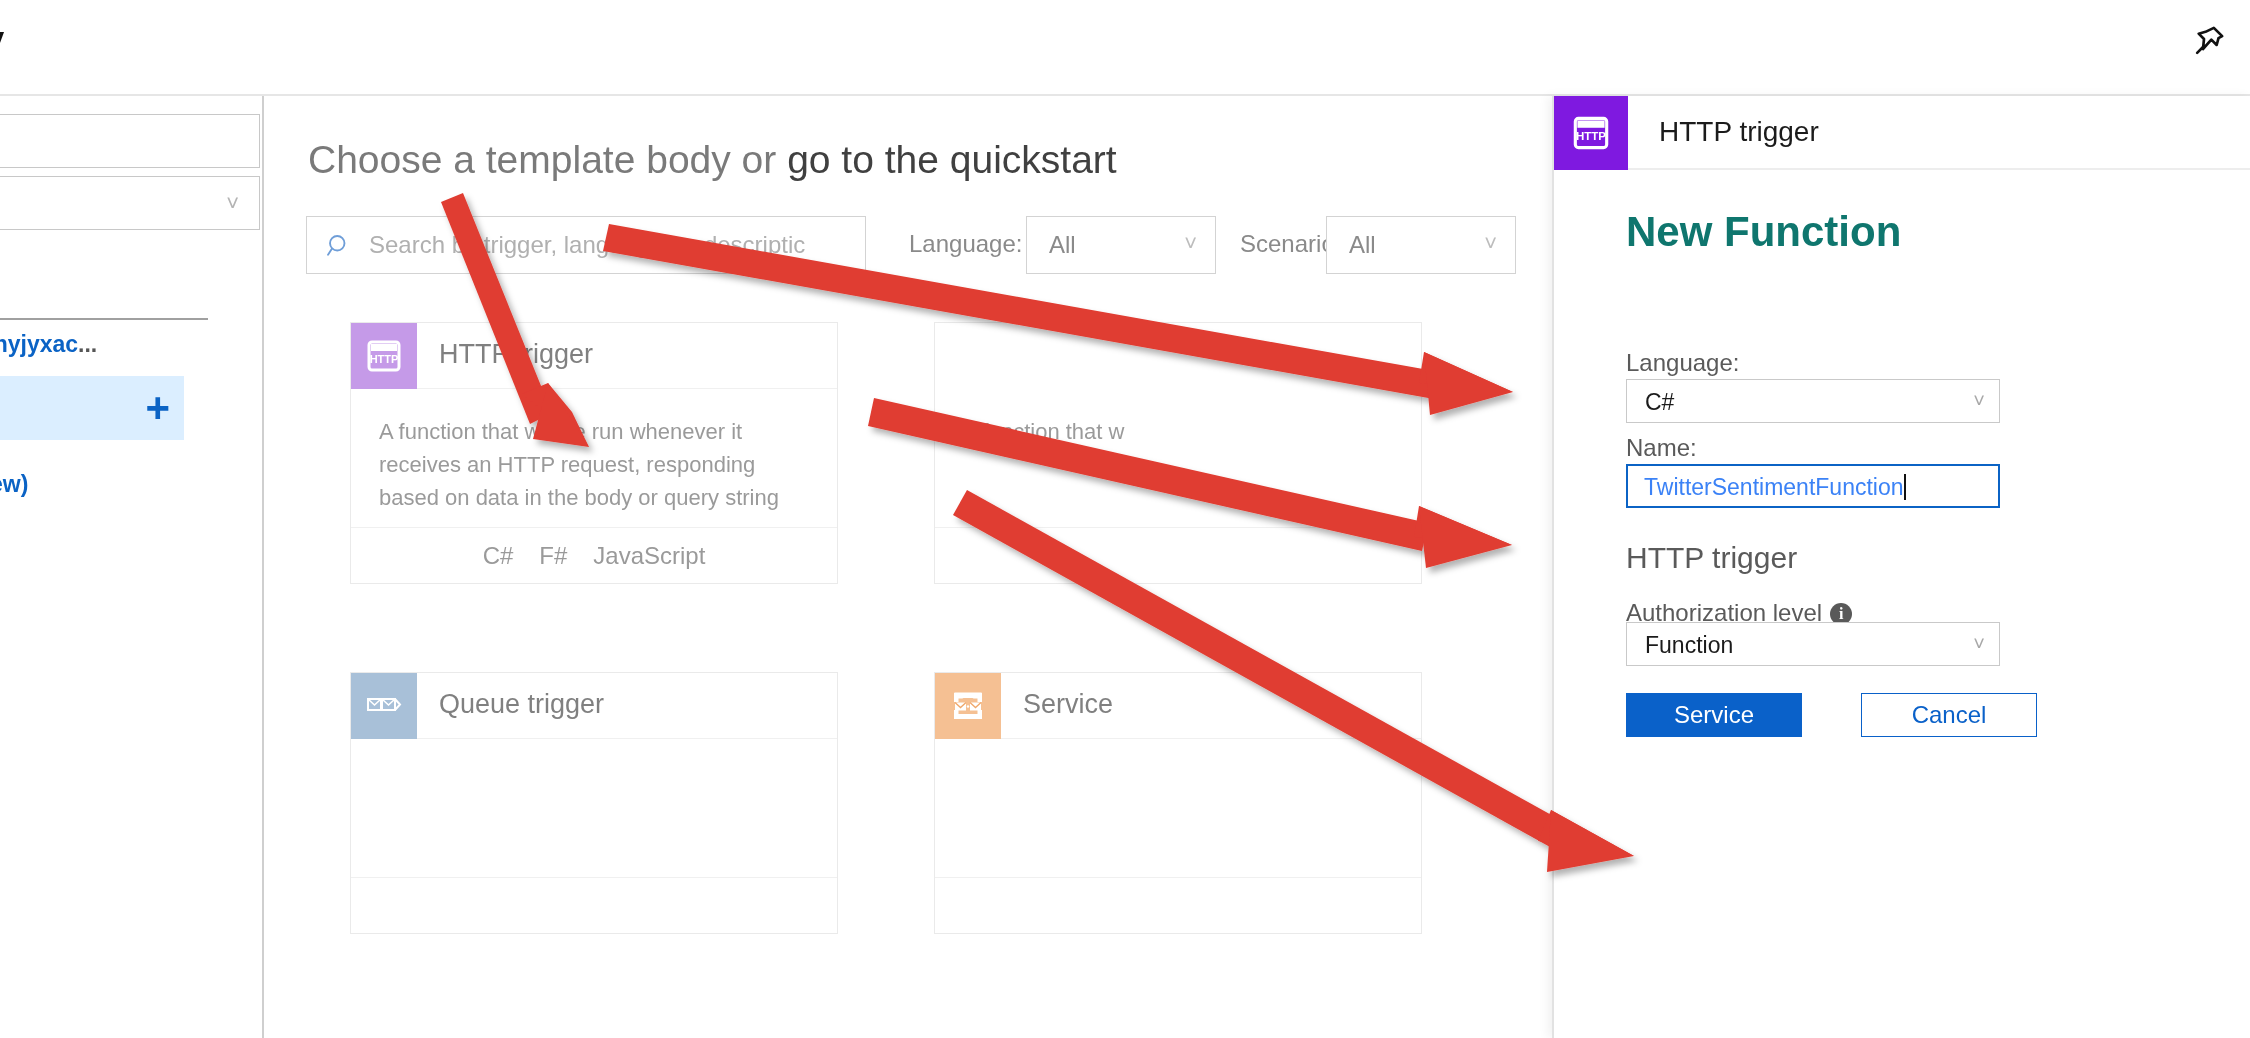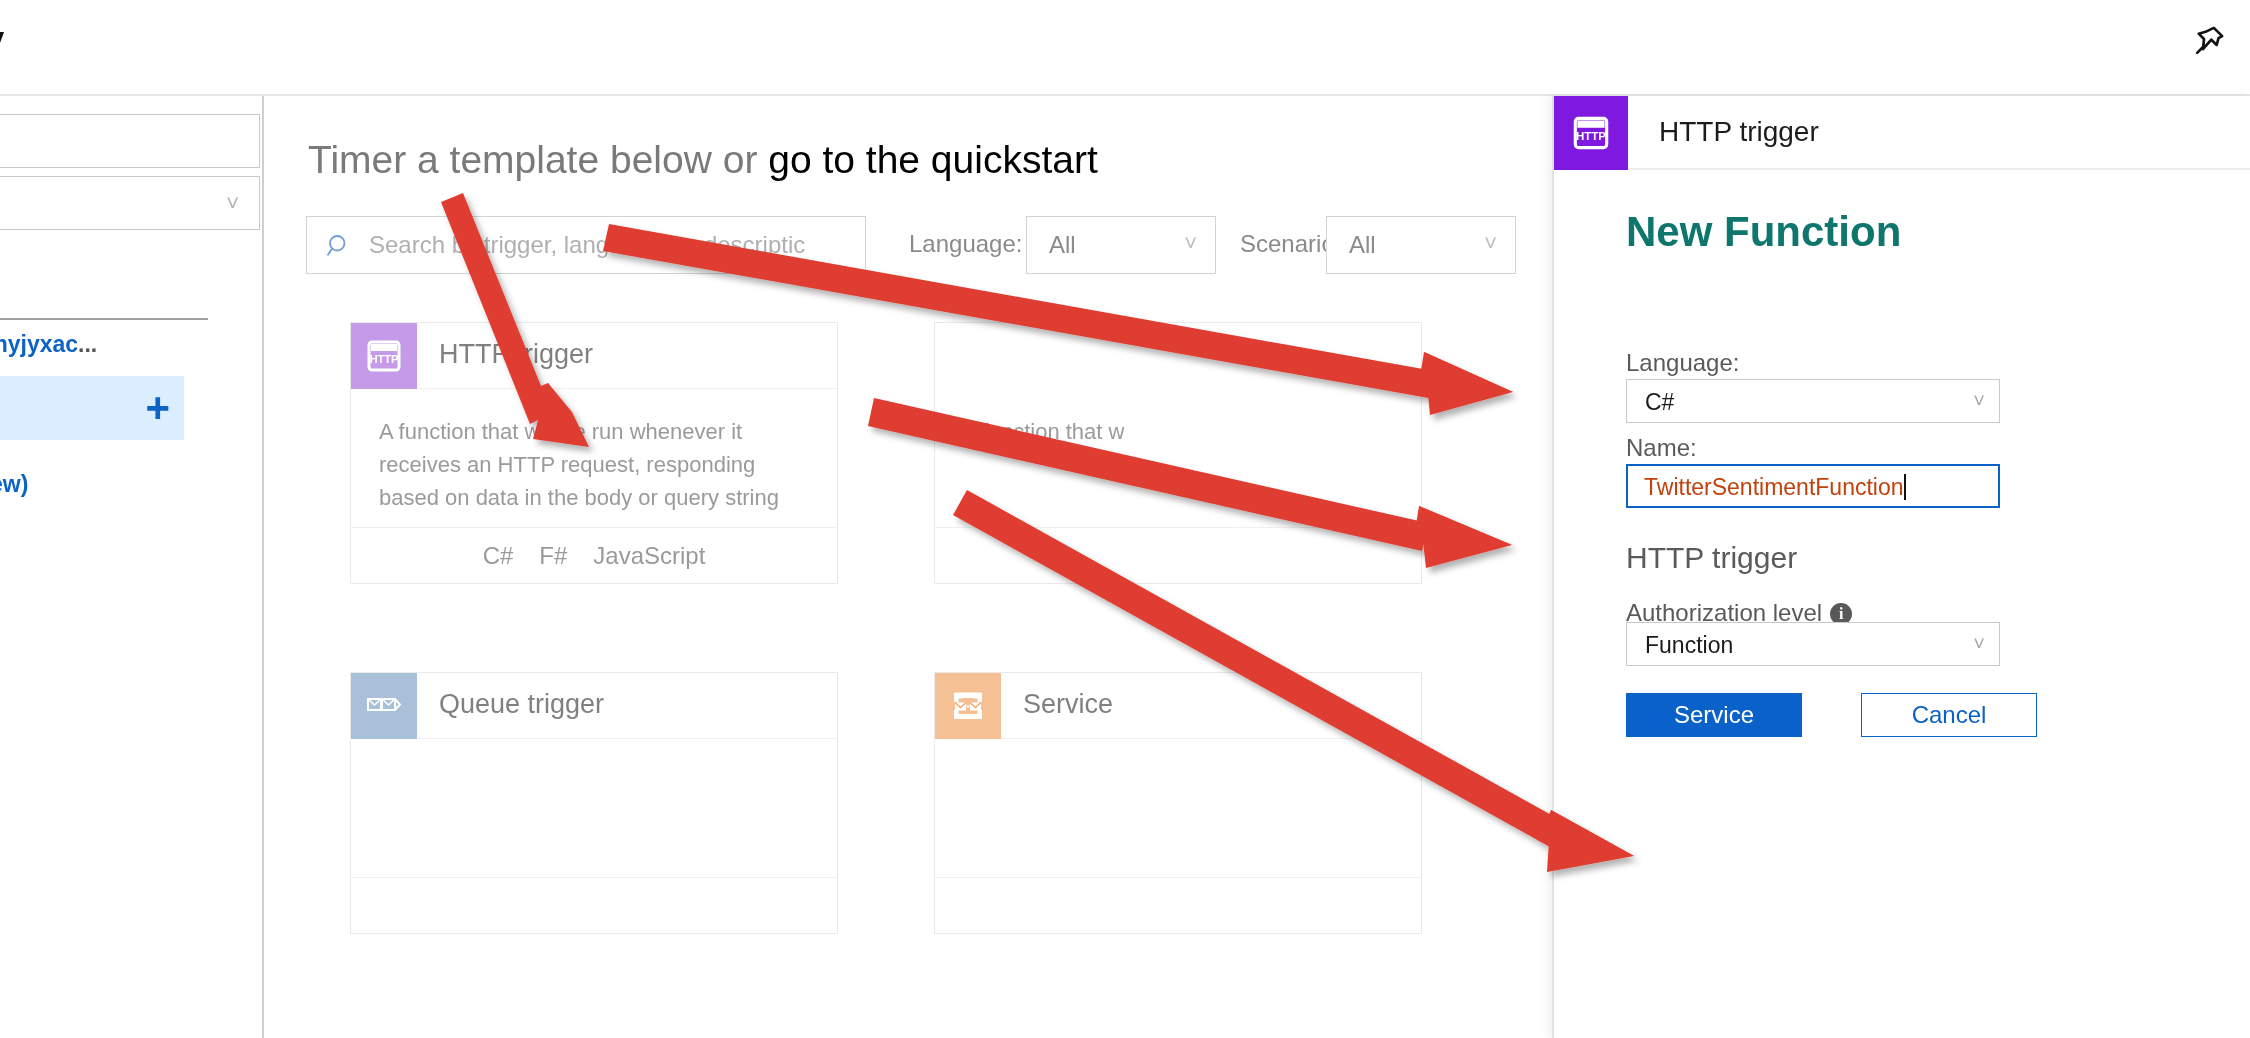--- a/index.html
+++ b/index.html
@@ -87,21 +87,21 @@
     position: absolute; left: 266px; top: 98px;
     width: 1286px; height: 940px;
     background: #ffffff;
     overflow: hidden;
   }
   .page-heading {
     position: absolute; left: 42px; top: 40px;
     font-size: 39px; font-weight: 400; color: #7a7a7a;
     white-space: nowrap;
   }
-  .page-heading .qs { color: #000000; }
+  .page-heading .qs { color: #404040; }
 
   .filters { position: absolute; left: 40px; top: 118px; }
   .searchbox {
     position: absolute; left: 0; top: 0;
     width: 560px; height: 58px;
     border: 1px solid #d3d3d3; background: #fff;
   }
   .searchbox .mag {
     position: absolute; left: 18px; top: 14px;
     width: 28px; height: 28px;
@@ -237,21 +237,21 @@
   }
   .sel-language { top: 283px; }
   .sel-auth     { top: 526px; }
   .blade-input {
     position: absolute; left: 72px; top: 368px;
     width: 374px; height: 44px;
     border: 2px solid #0b63c5; background: #fff;
   }
   .blade-input .val {
     position: absolute; left: 16px; top: 8px;
-    font-size: 23px; color: #c2410c;
+    font-size: 23px; color: #3b82f6;
     white-space: nowrap;
   }
   .caret {
     display: inline-block;
     width: 2px; height: 26px;
     background: #111;
     vertical-align: -5px;
   }
   .btn {
     position: absolute; top: 597px;
@@ -301,21 +301,21 @@
     <div class="sb-link sb-link-2"><span>hk5nhyjyxac</span><span class="ellip">...</span></div>
     <div class="sb-row-active">
 
       <span class="sb-plus">+</span>
     </div>
     <div class="sb-link sb-link-3">eview)</div>
   </div>
 
   <div class="main">
 
-    <div class="page-heading"><span>Timer a template below or </span><span class="qs">go to the quickstart</span></div>
+    <div class="page-heading"><span>Choose a template body or </span><span class="qs">go to the quickstart</span></div>
 
     <div class="filters">
       <div class="searchbox">
         <span class="mag">
           <svg width="28" height="28" viewBox="0 0 24 24" fill="none" stroke="#6f9ed8" stroke-width="1.6">
             <circle cx="10.5" cy="10.5" r="6.2"></circle>
             <line x1="5.9" y1="15.2" x2="2.6" y2="20.4" stroke-linecap="round"></line>
           </svg>
         </span>
         <input type="text" placeholder="Search by trigger, language, or descriptic" style="">

